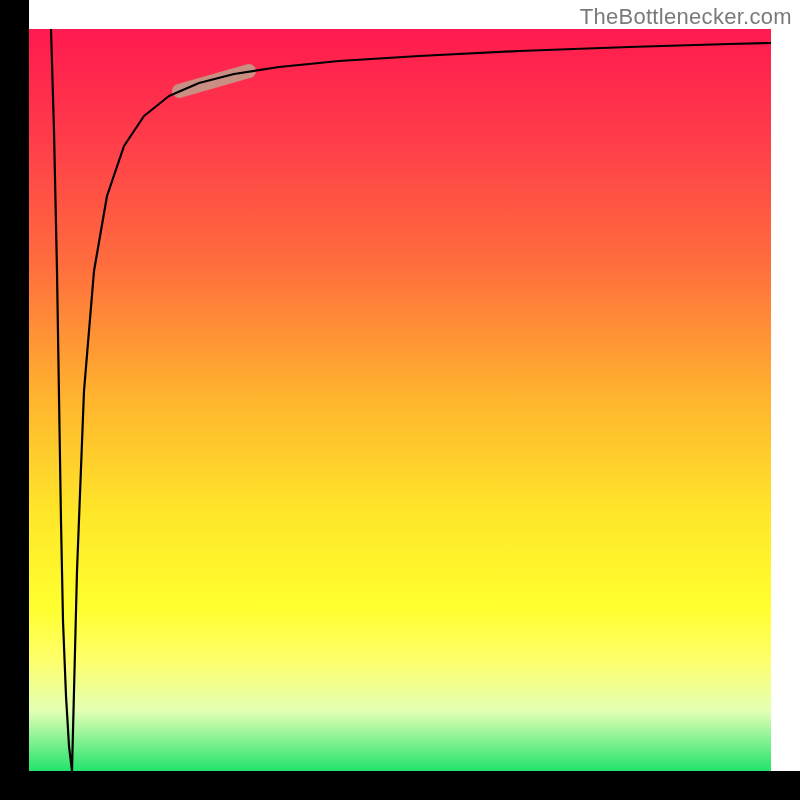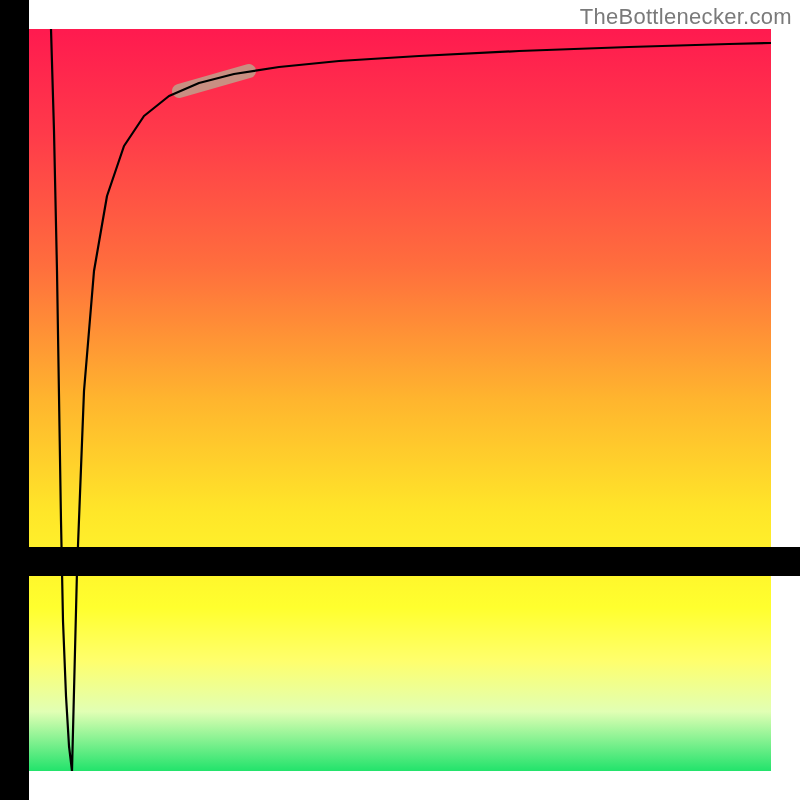--- a/index.html
+++ b/index.html
@@ -7,21 +7,21 @@
     padding: 0;
     width: 800px;
     height: 800px;
     background: #ffffff;
     overflow: hidden;
     font-family: Arial, Helvetica, sans-serif;
   }
   .chart-container {
     position: relative;
     width: 800px;
-    height: 576px;
+    height: 800px;
   }
   .plot-area {
     position: absolute;
     left: 29px;
     top: 29px;
     width: 742px;
     height: 742px;
     background: linear-gradient(
       to bottom,
       #ff1a4f 0%,

